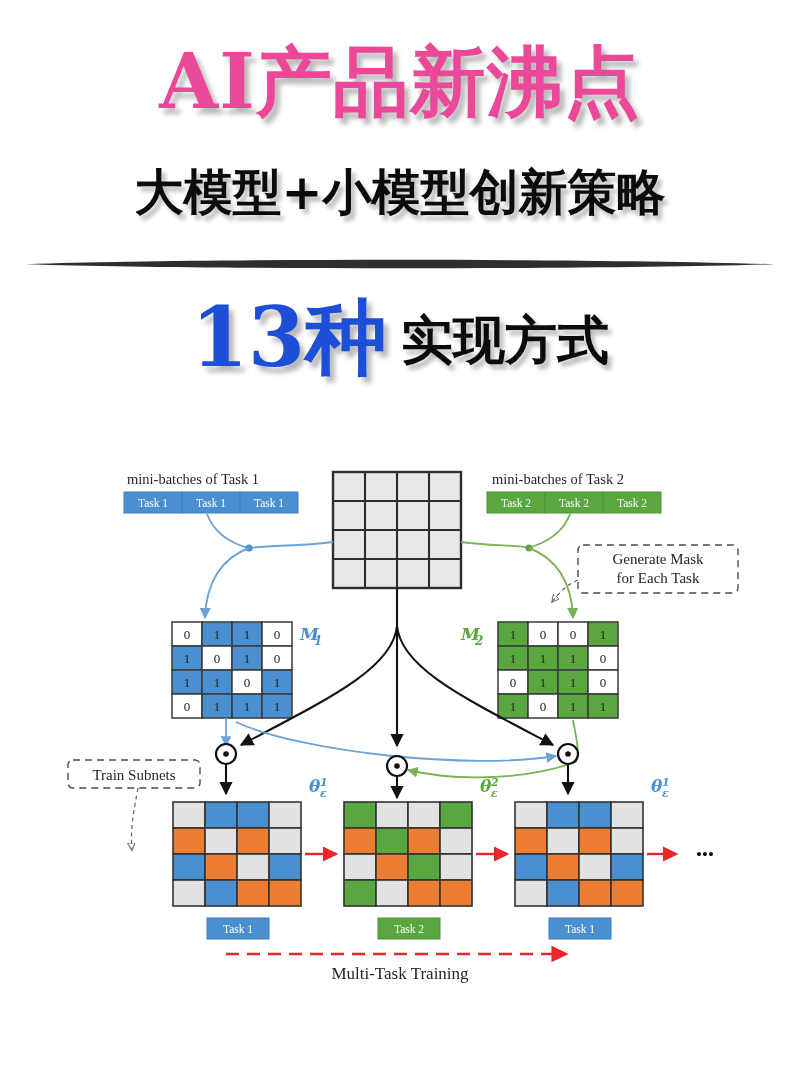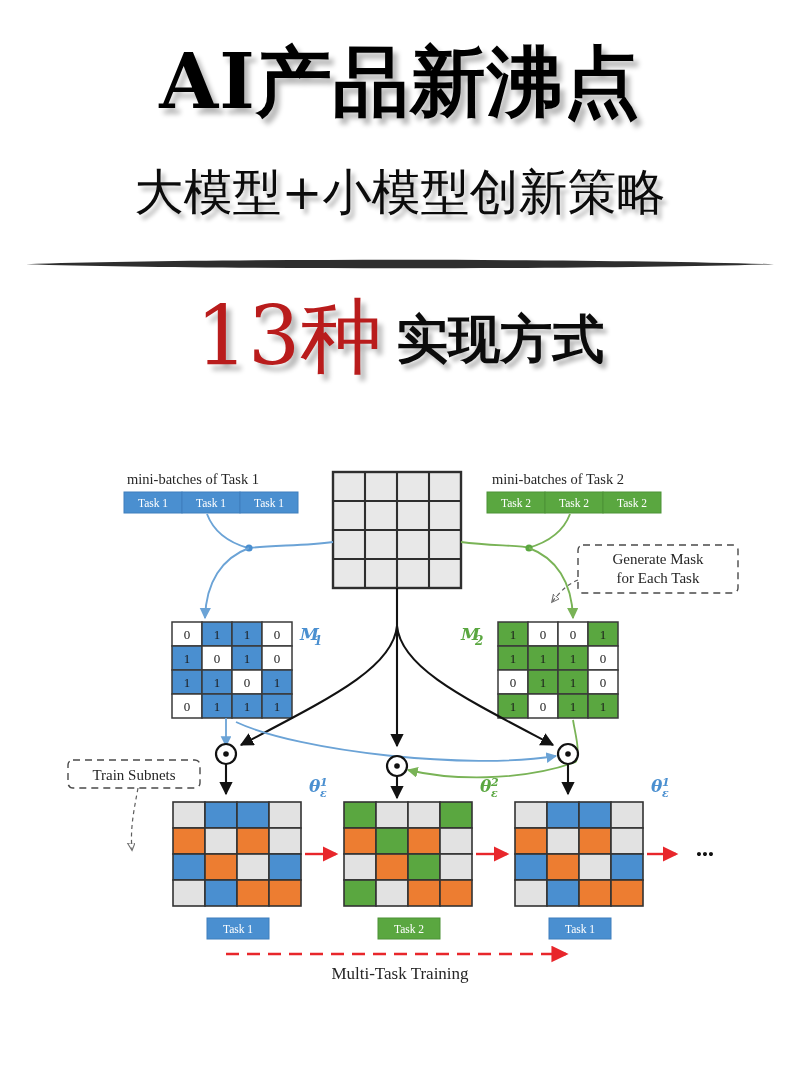--- a/index.html
+++ b/index.html
@@ -28,33 +28,33 @@
     position: absolute;
     top: 44px;
     left: 0;
     width: 800px;
     text-align: center;
     font-family: "DejaVu Serif", "Liberation Serif", serif;
     font-weight: 700;
     font-size: 76px;
     line-height: 1.0;
     letter-spacing: 1px;
-    color: #000000;
+    color: #ec4899;
     text-shadow: 5px 6px 5px rgba(0,0,0,0.28);
     white-space: nowrap;
   }
 
   #sub-title {
     position: absolute;
     top: 168px;
     left: 0;
     width: 800px;
     text-align: center;
     font-family: "DejaVu Serif", "Liberation Serif", serif;
-    font-weight: 400;
+    font-weight: 700;
     font-size: 49px;
     line-height: 1.0;
     letter-spacing: 0px;
     color: #0b0b0b;
     text-shadow: 4px 5px 4px rgba(0,0,0,0.27);
     white-space: nowrap;
   }
 
   #divider {
     position: absolute;
@@ -67,24 +67,24 @@
   #count-line {
     position: absolute;
     top: 296px;
     left: 0;
     width: 800px;
     text-align: center;
     white-space: nowrap;
   }
   #count-line .big {
     font-family: "DejaVu Serif", "Liberation Serif", serif;
-    font-weight: 400;
+    font-weight: 700;
     font-size: 82px;
     line-height: 1.0;
-    color: #b91c1c;
+    color: #1d4ed8;
     text-shadow: 5px 6px 5px rgba(0,0,0,0.28);
     vertical-align: -2px;
   }
   #count-line .small {
     font-family: Liberation Sans, sans-serif;
     font-weight: 700;
     font-size: 52px;
     line-height: 1.0;
     color: #0b0b0b;
     text-shadow: 4px 5px 4px rgba(0,0,0,0.27);

